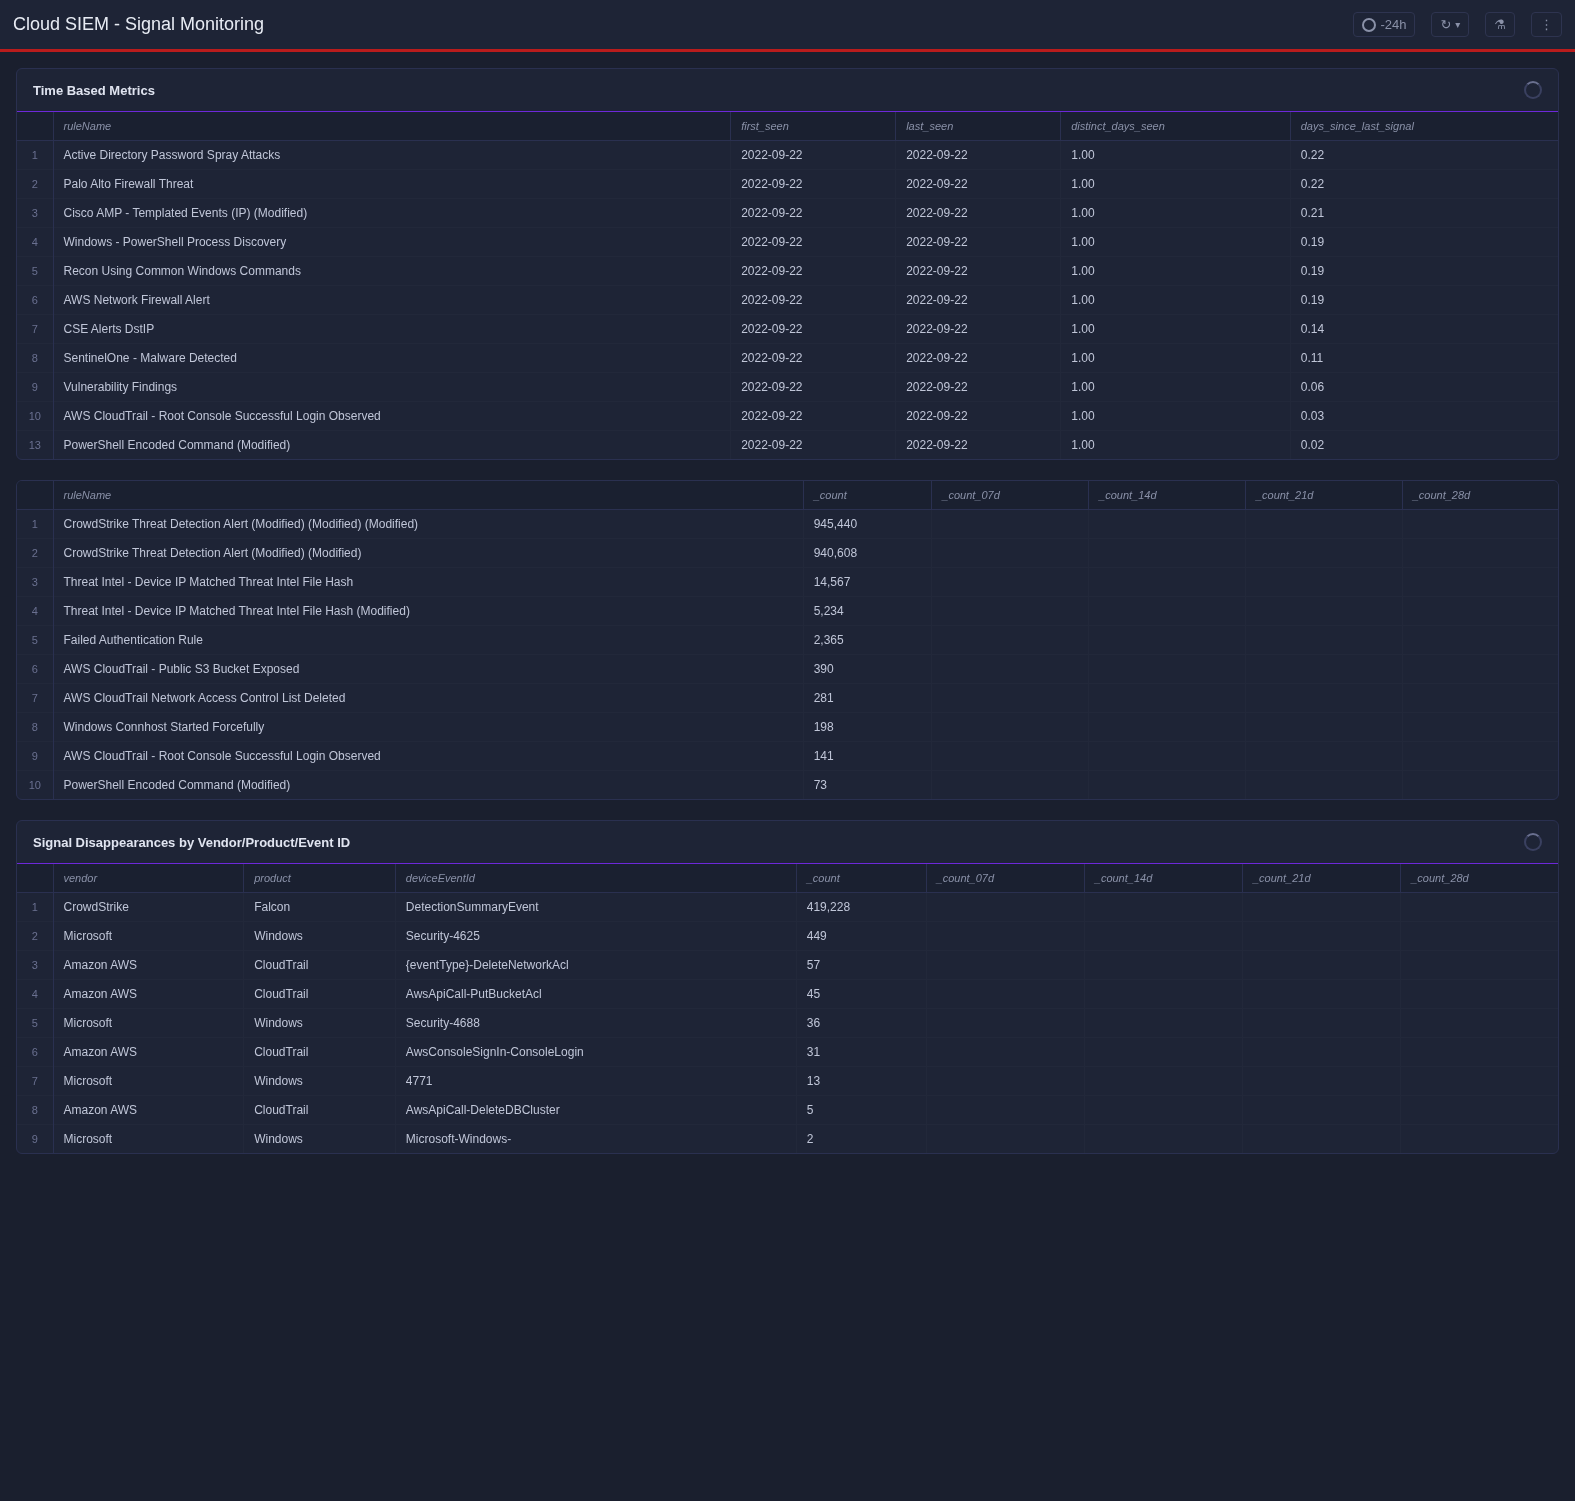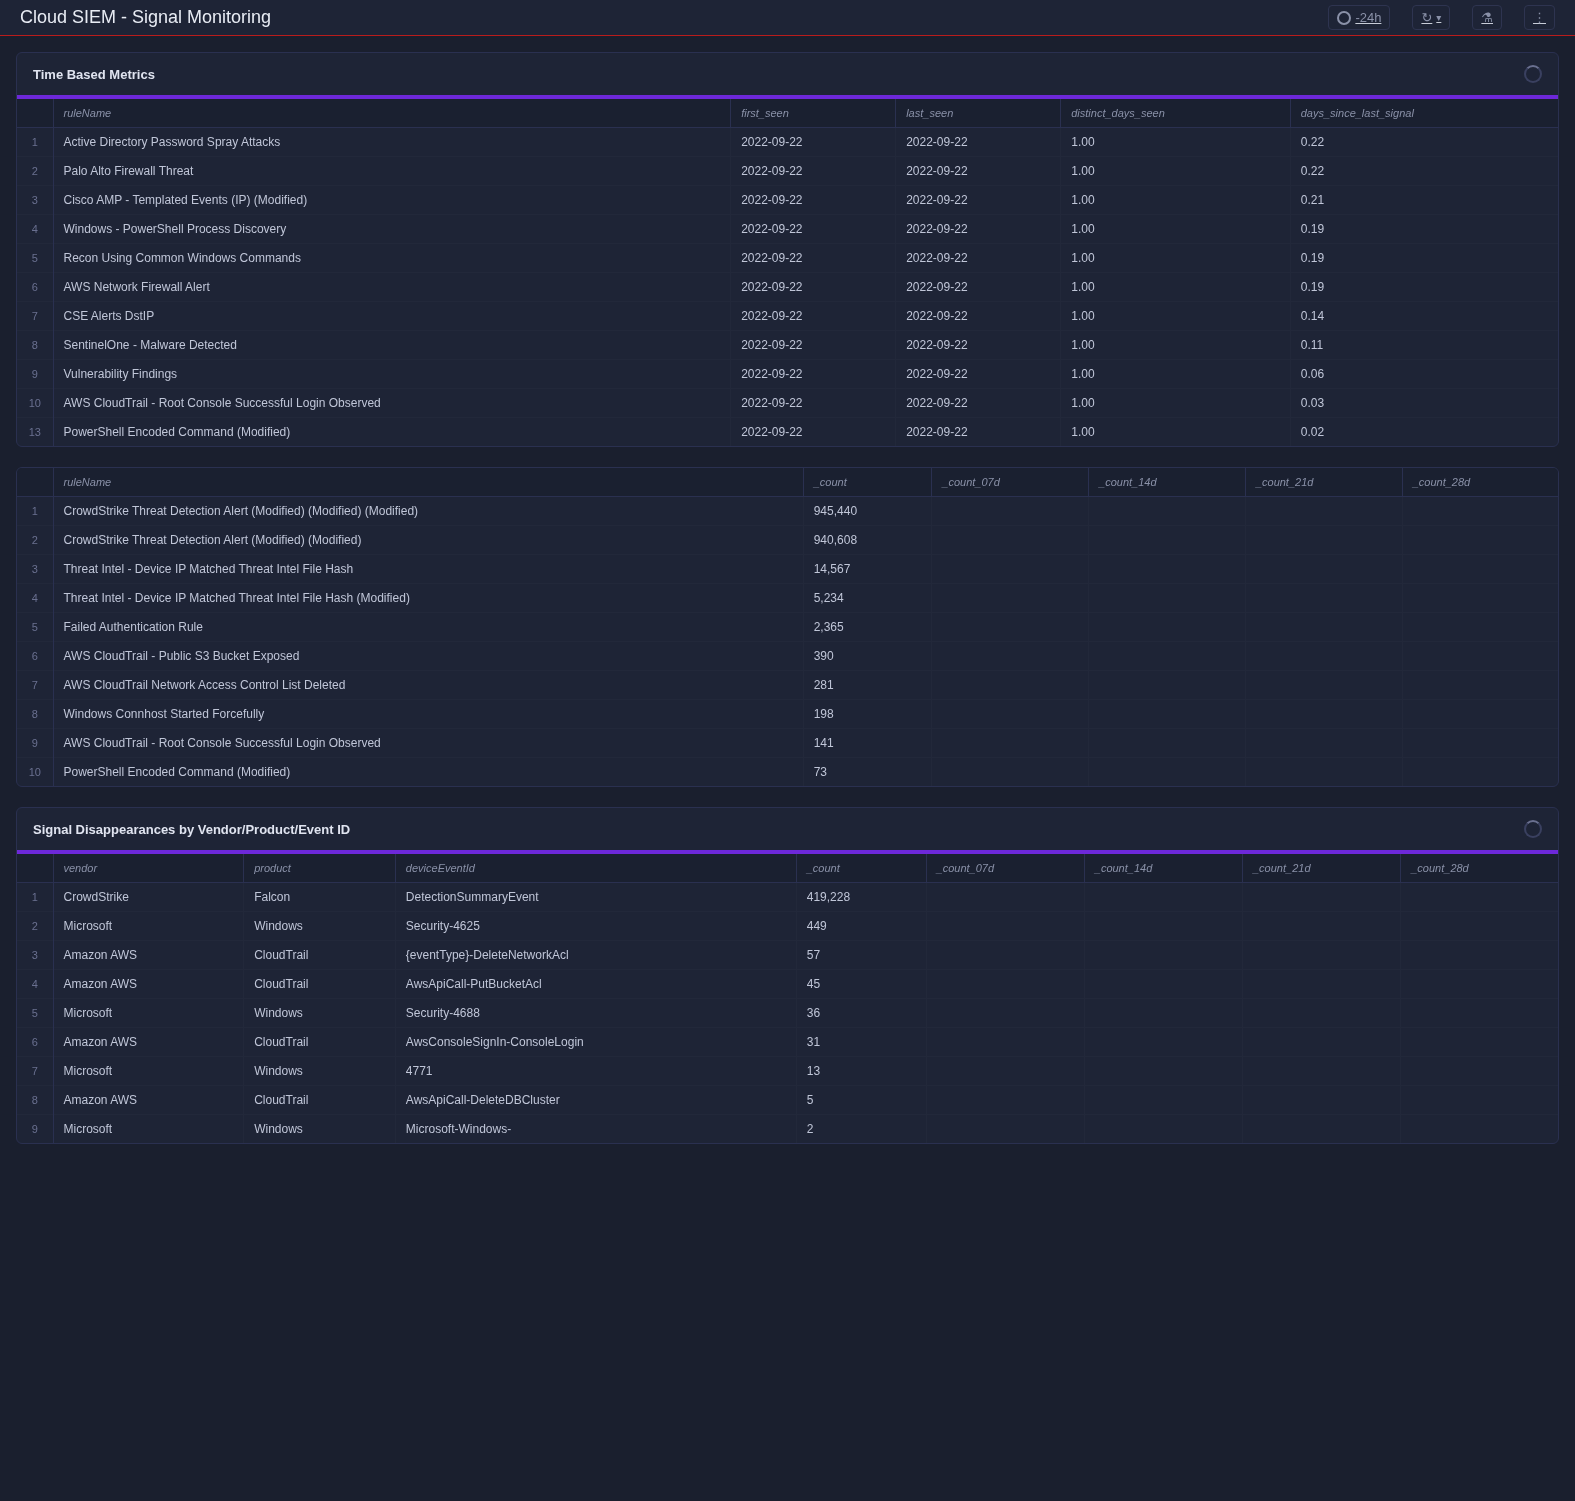--- a/index.html
+++ b/index.html
@@ -5,36 +5,35 @@
     * { box-sizing: border-box; margin: 0; padding: 0; }
     body {
       background: #1a1f2e;
       color: #c8cdd8;
       font-family: -apple-system, BlinkMacSystemFont, 'Segoe UI', sans-serif;
       font-size: 12px;
       min-height: 1501px;
     }
     .header {
       background: #1e2436;
-      border-bottom: 1px solid #b91c1c;
-      padding: 10px 20px;
+      border-bottom: 3px solid #b91c1c;
+      padding: 10px 13px;
       display: flex;
       align-items: center;
       justify-content: space-between;
-      height: 36px;
+      height: 52px;
     }
     .header-title {
       color: #e8ecf4;
       font-size: 18px;
       font-weight: 500;
     }
     .header-controls {
       display: flex;
-      gap: 22px;
-      text-decoration: underline;
+      gap: 16px;
     }
     .header-control {
       display: flex;
       align-items: center;
       gap: 4px;
       color: #8a91a8;
       font-size: 13px;
       cursor: pointer;
       padding: 4px 8px;
       border-radius: 4px;
@@ -53,21 +52,21 @@
       background: #1e2436;
       border: 1px solid #2a3050;
       border-radius: 6px;
       overflow: hidden;
     }
     .section-header {
       padding: 12px 16px;
       display: flex;
       align-items: center;
       justify-content: space-between;
-      border-bottom: 4px solid #6d28d9;
+      border-bottom: 1px solid #6d28d9;
     }
     .section-title {
       color: #e0e4f0;
       font-size: 13px;
       font-weight: 600;
     }
     .section-loader {
       width: 18px; height: 18px;
       border: 2px solid #3a4060;
       border-top-color: #6a7090;

